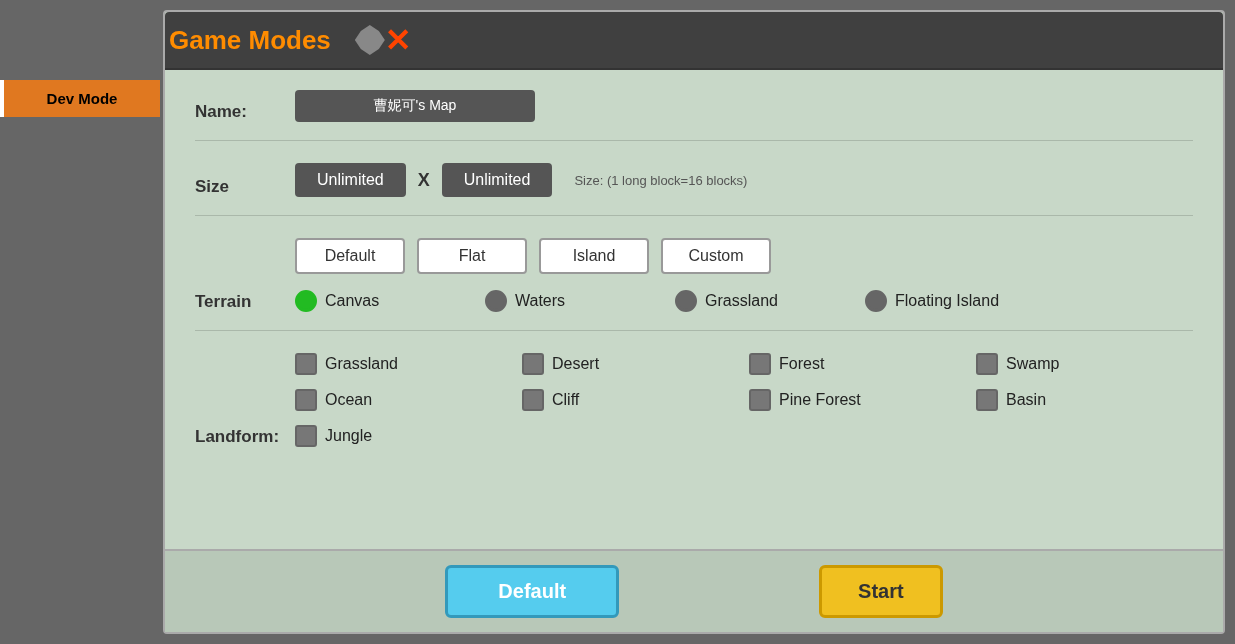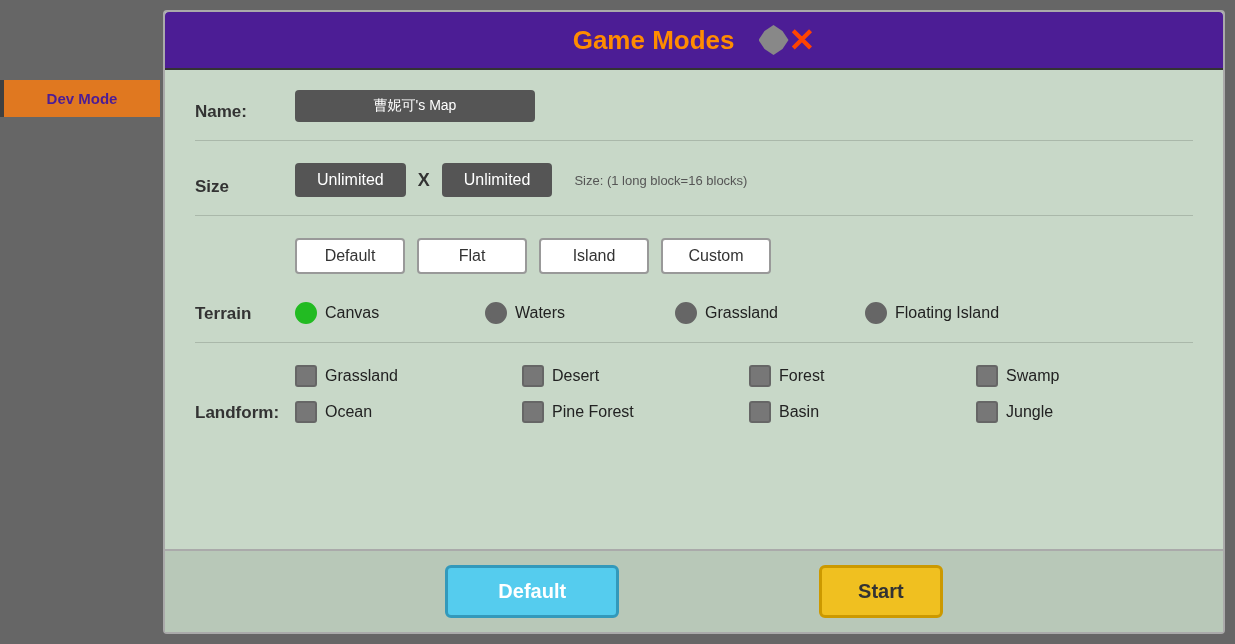--- a/index.html
+++ b/index.html
@@ -38,22 +38,22 @@
       font-weight: bold;
       color: #ddd;
       cursor: pointer;
       background: #555;
       border: none;
       text-align: center;
     }
 
     .sidebar-item.active {
       background: #e07820;
-      color: #4c1d95;
-      border-left: 4px solid #404040;
+      color: #000000;
+      border-left: 4px solid #ffffff;
     }
 
     .sidebar-item.normal {
       background: #555;
       color: #ccc;
       border: 1px solid #888;
     }
 
     
     .dialog {
@@ -63,25 +63,25 @@
       right: 10px;
       bottom: 10px;
       background: #c8d8c8;
       border: 2px solid #aaa;
       border-radius: 4px;
       display: flex;
       flex-direction: column;
     }
 
     .dialog-header {
-      background: #4c1d95;
+      background: #404040;
       padding: 12px 4px;
       display: flex;
       align-items: center;
-      justify-content: center;
+      justify-content: flex-start;
       border-bottom: 2px solid #333;
       border-radius: 4px 4px 0 0;
     }
 
     .dialog-title {
       color: #ff8c00;
       font-size: 26px;
       font-weight: bold;
     }
 
@@ -203,21 +203,20 @@
     }
 
     .radio-option {
       display: flex;
       align-items: center;
       gap: 8px;
       font-size: 16px;
       color: #222;
       cursor: pointer;
       min-width: 160px;
-      margin-top: 12px;
     }
 
     .radio-circle {
       width: 22px;
       height: 22px;
       border-radius: 50%;
       border: 3px solid #888;
       background: #777;
       display: flex;
       align-items: center;
@@ -381,20 +380,24 @@
             <div class="checkbox-option">
               <div class="checkbox-box"></div>
               <span>Swamp</span>
             </div>
             <div class="checkbox-option">
               <div class="checkbox-box"></div>
               <span>Ocean</span>
             </div>
             <div class="checkbox-option">
               <div class="checkbox-box"></div>
+              <span>Cliff</span>
+            </div>
+            <div class="checkbox-option">
+              <div class="checkbox-box"></div>
               <span>Pine Forest</span>
             </div>
             <div class="checkbox-option">
               <div class="checkbox-box"></div>
               <span>Basin</span>
             </div>
             <div class="checkbox-option">
               <div class="checkbox-box"></div>
               <span>Jungle</span>
             </div>

